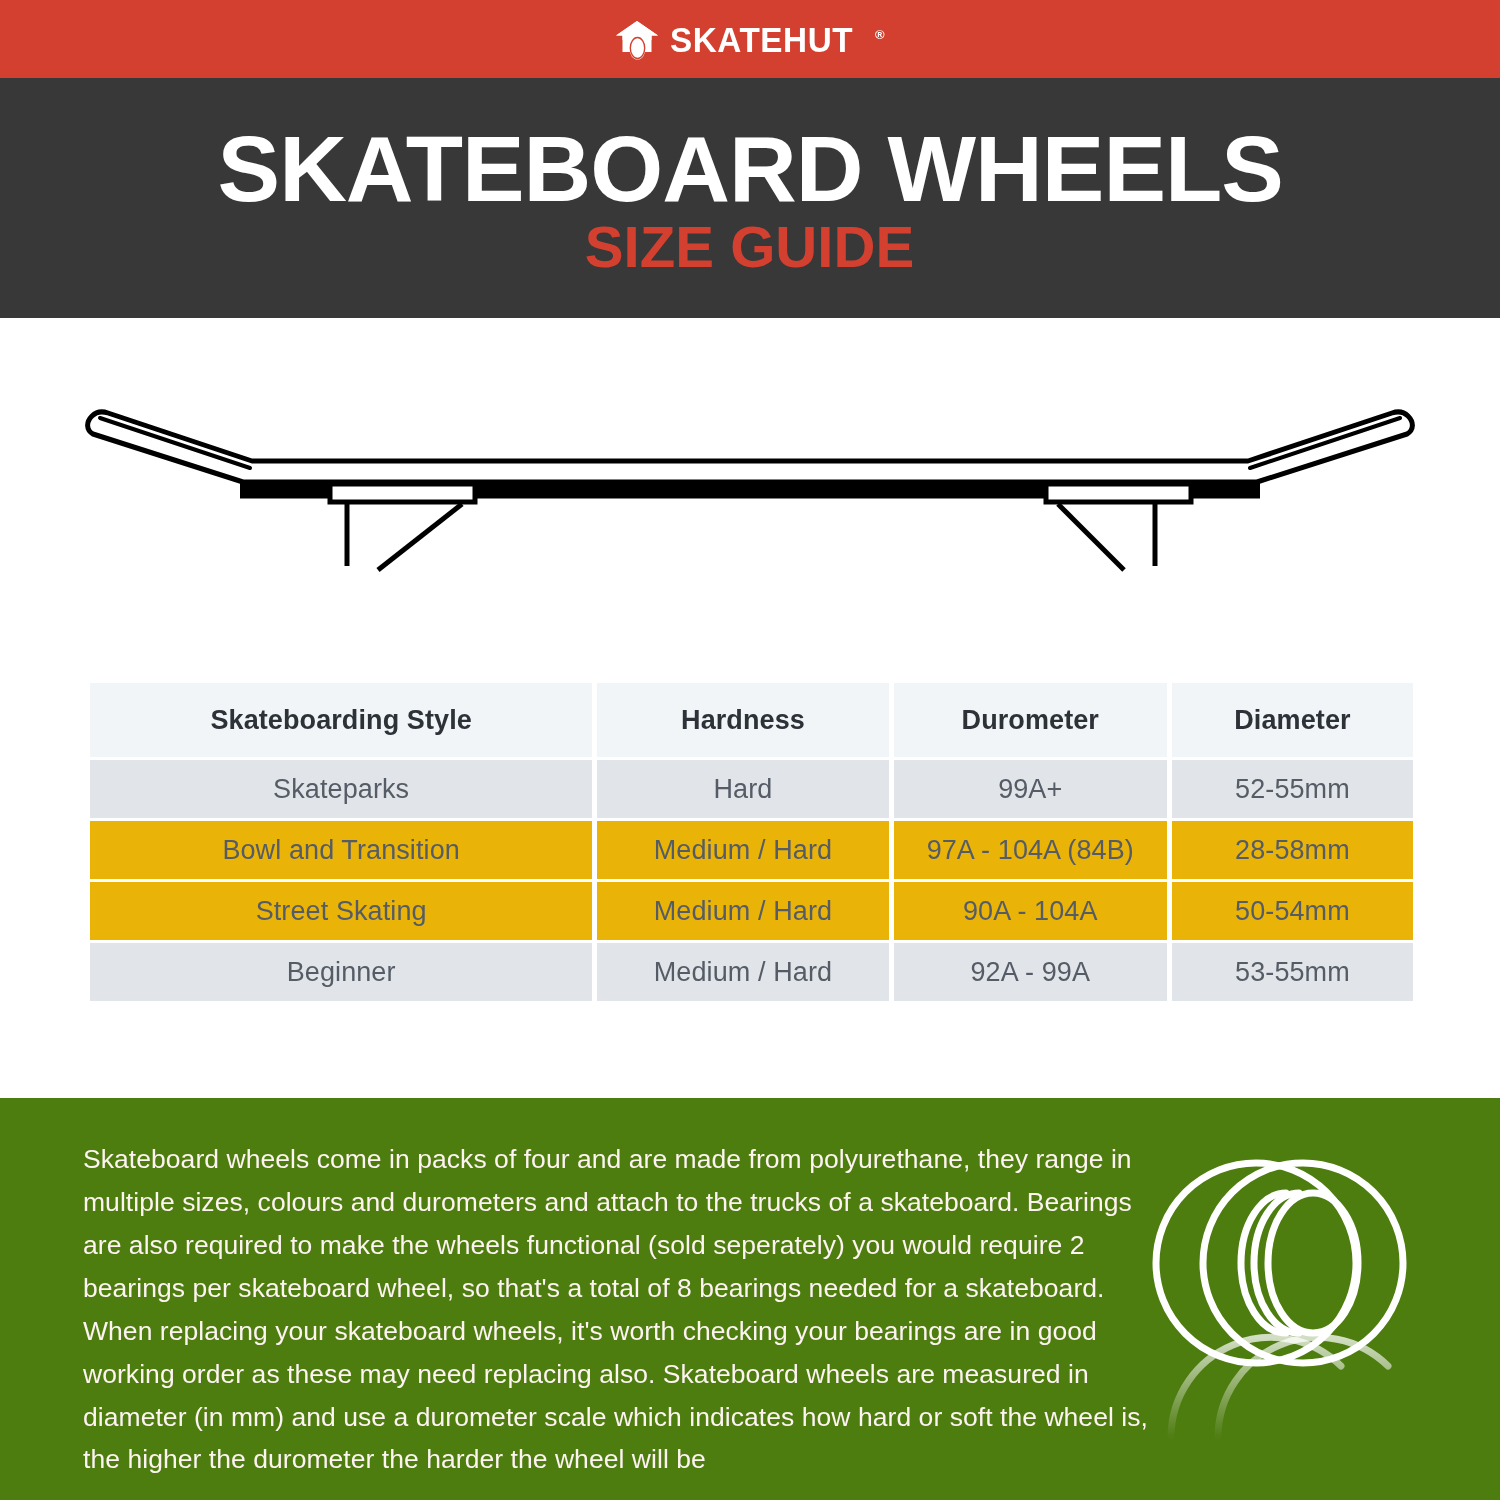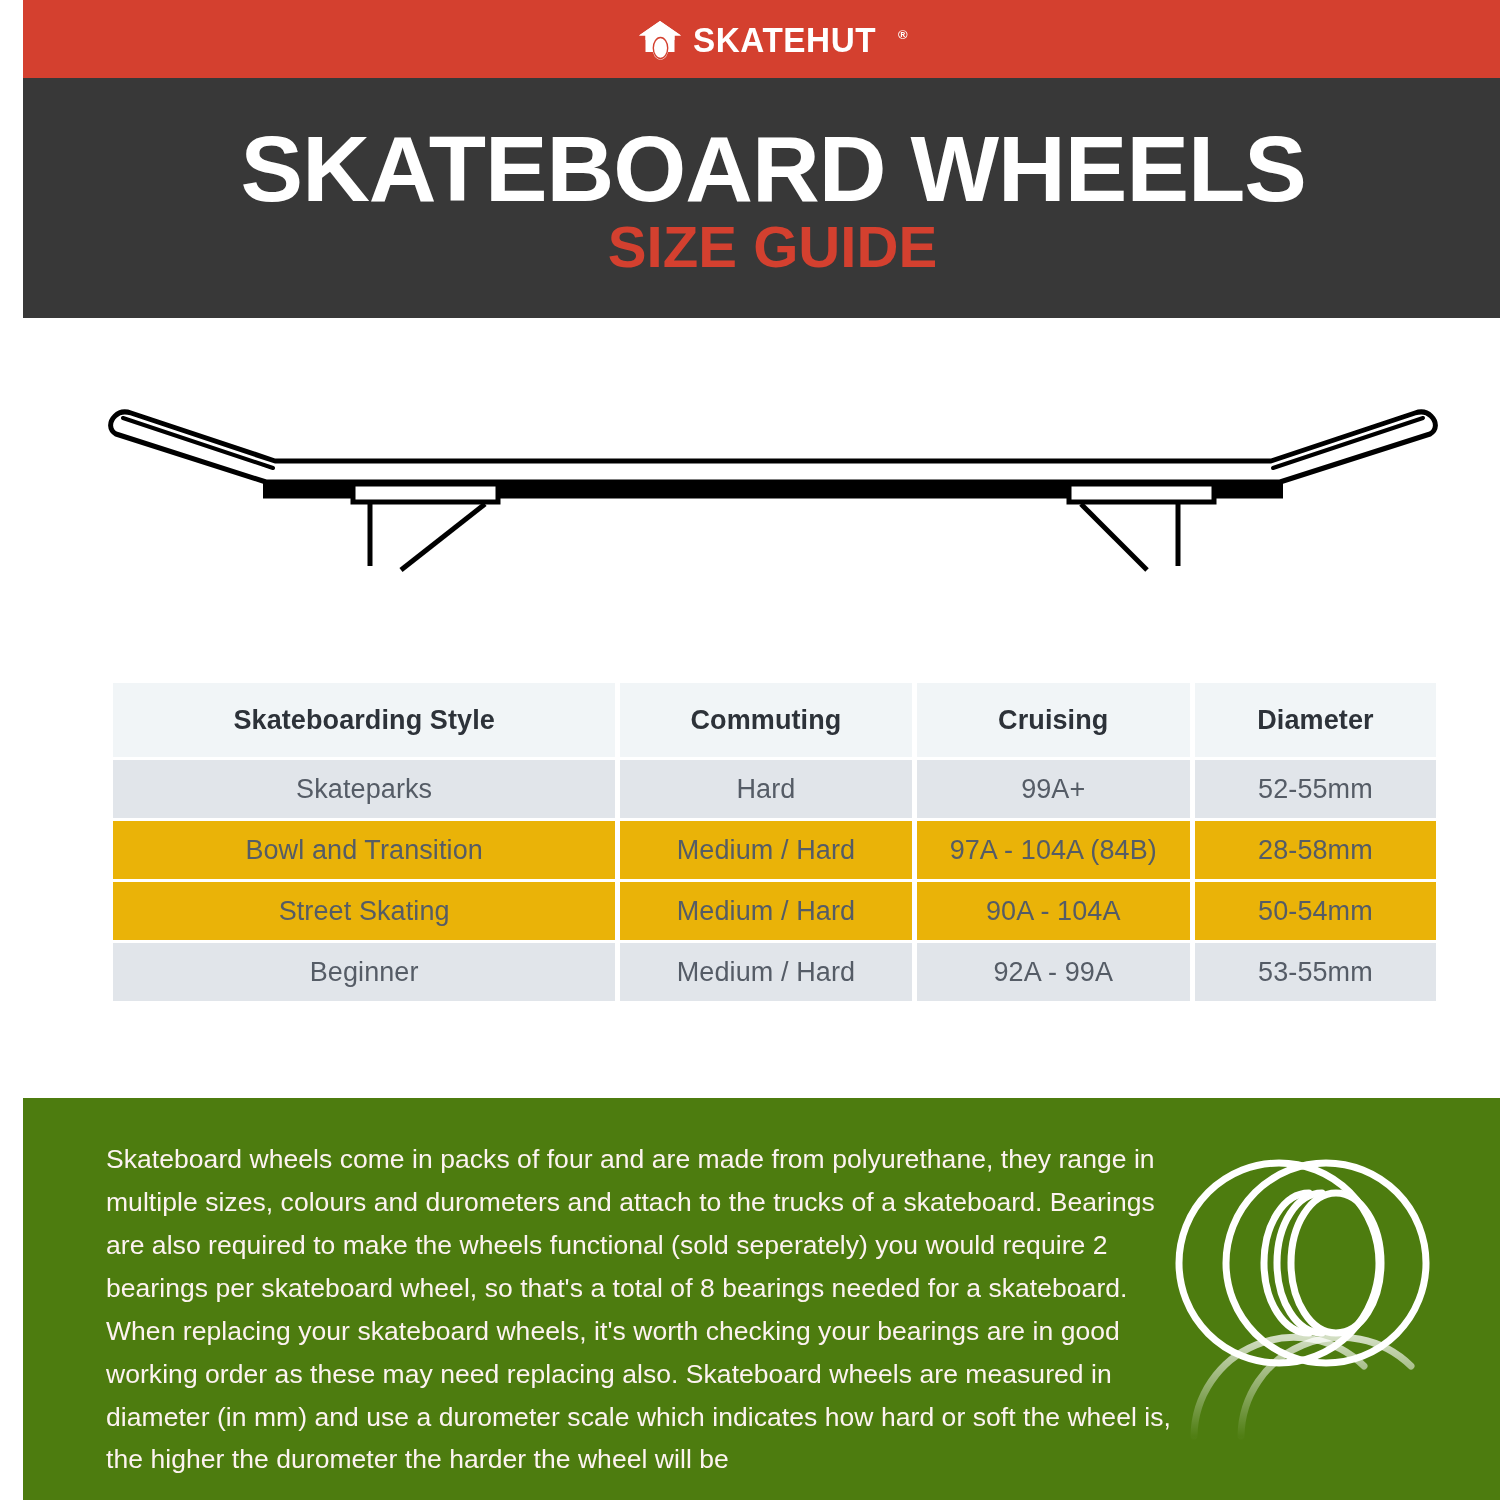--- a/index.html
+++ b/index.html
@@ -10,21 +10,20 @@
     background: #ffffff;
     font-family: "Liberation Sans", sans-serif;
     overflow: hidden;
   }
 
   .page {
     position: relative;
     width: 1376px;
     height: 1500px;
     background: #ffffff;
-    margin-left: 23px;
   }
 
   
   .brandbar {
     position: absolute;
     left: 0; top: 0;
     width: 1500px;
     height: 78px;
     background: #d4402f;
     display: flex;
@@ -252,22 +251,22 @@
     <table class="tbl">
       <colgroup>
         <col class="col-style">
           <col class="col-hard">
           <col class="col-duro">
           <col class="col-diam">
       </colgroup>
       <thead>
         <tr>
           <th>Skateboarding Style</th>
-          <th>Commuting</th>
-          <th>Cruising</th>
+          <th>Hardness</th>
+          <th>Durometer</th>
           <th>Diameter</th>
         </tr>
       </thead>
       <tbody>
         <tr class="odd">
           <td>Skateparks</td>
           <td>Hard</td>
           <td>99A+</td>
           <td>52-55mm</td>
         </tr>

